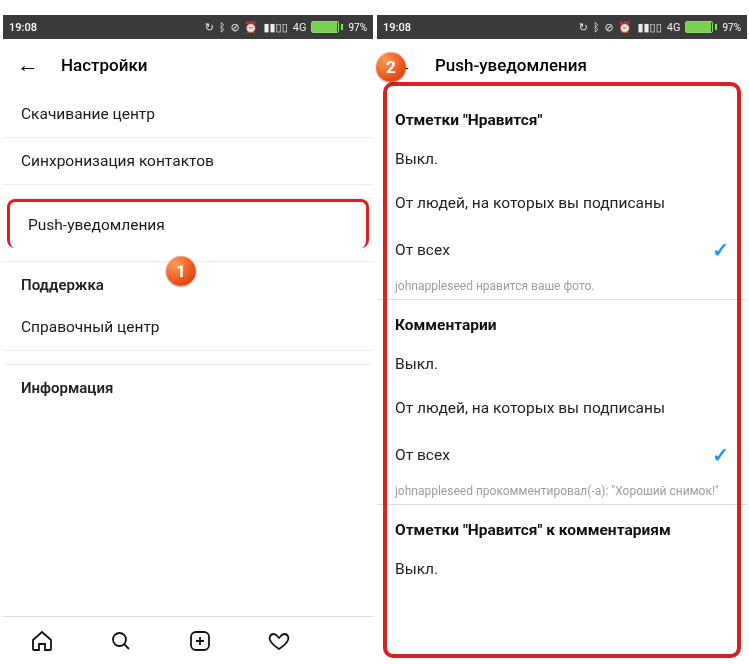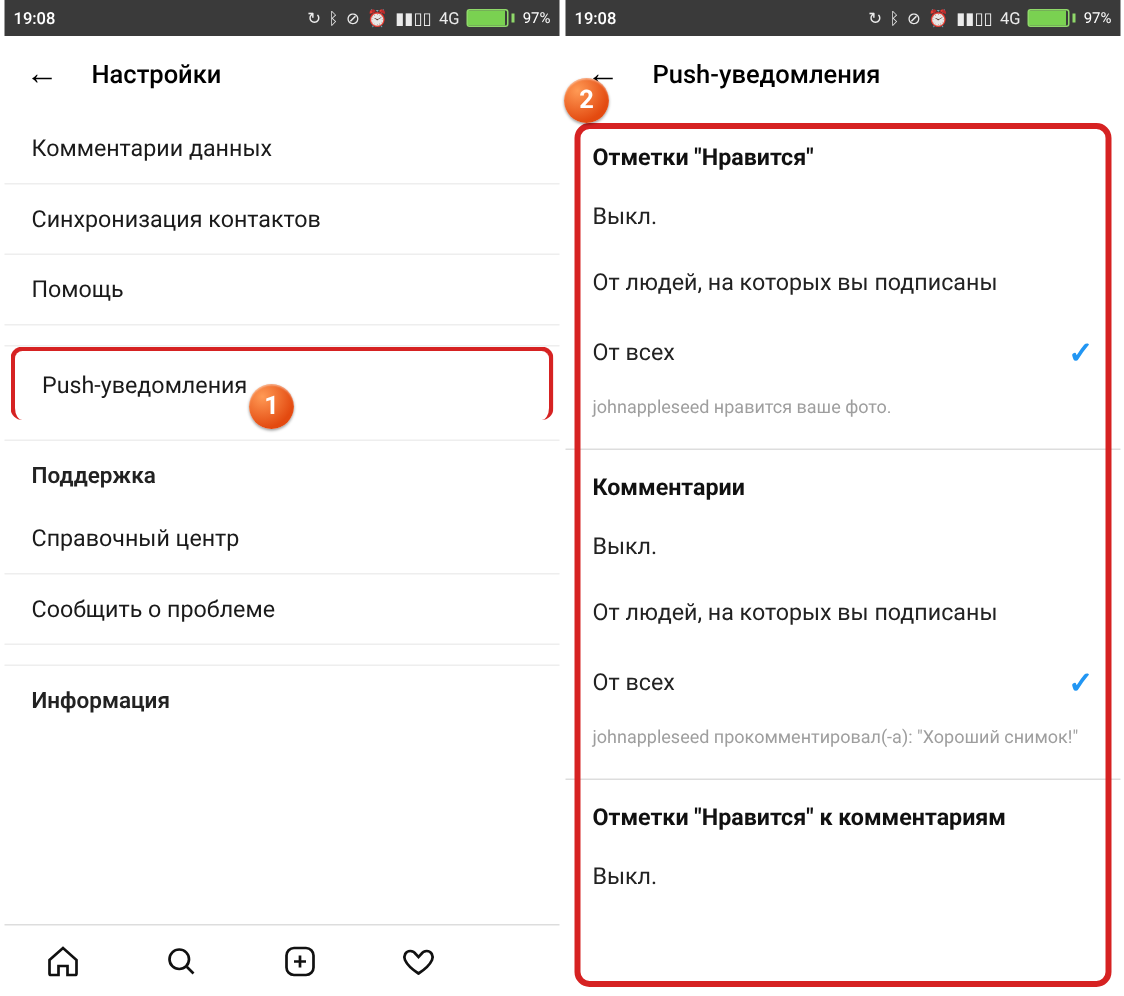--- a/index.html
+++ b/index.html
@@ -23,20 +23,21 @@
 
   .statusbar {
     height: 24px;
     background: #3a3a3a;
     color: #fff;
     display: flex;
     align-items: center;
     font-size: 11px;
     padding: 0 6px;
     justify-content: space-between;
+    margin-top: 15px;
   }
   .statusbar .time { font-weight: 500; }
   .statusbar .right-icons { display: flex; align-items: center; gap: 5px; }
   .sb-ico { font-size: 11px; opacity: .9; }
   .battery {
     display: inline-flex;
     align-items: center;
     gap: 2px;
   }
   .battery-body {
@@ -108,21 +109,21 @@
     padding: 13px 18px;
     font-size: 15.5px;
     color: #222;
     display: flex;
     justify-content: space-between;
     align-items: center;
     text-align: center;
   }
   .check { color: #2196f3; font-size: 20px; font-weight: 700; }
   .example-text {
-    padding: 4px 18px 21px;
+    padding: 4px 18px 6px;
     font-size: 12px;
     color: #9e9e9e;
     border-bottom: 1px solid #ddd;
   }
 
   .group-title {
     padding: 16px 18px 8px;
     font-size: 15.5px;
     font-weight: 700;
     color: #111;
@@ -165,31 +166,29 @@
       <span class="battery-pct">97%</span>
     </span>
   </div>
 
   <div class="header">
     <span class="back-arrow">←</span>
     <span class="header-title">Настройки</span>
   </div>
 
   <div class="list">
-    <div class="list-item">Комментарии данных</div>
+    <div class="list-item">Скачивание центр</div>
     <div class="list-item">Синхронизация контактов</div>
-    <div class="list-item">Помощь</div>
     <div class="section-spacer"></div>
 
     <div class="list-item highlight-red" style="border-bottom:none;">Push-уведомления</div>
     <div class="section-spacer"></div>
 
     <div class="section-header">Поддержка</div>
     <div class="list-item">Справочный центр</div>
-    <div class="list-item">Сообщить о проблеме</div>
     <div class="section-spacer"></div>
 
     <div class="section-header">Информация</div>
   </div>
 
   <div class="bottom-nav">
     <span class="nav-ico">
       <svg width="24" height="24" viewBox="0 0 24 24" fill="none" stroke="#111" stroke-width="1.8">
           <path d="M3 11 12 3l9 8v9a1 1 0 0 1-1 1h-5v-6H9v6H4a1 1 0 0 1-1-1z"></path>
         </svg>

